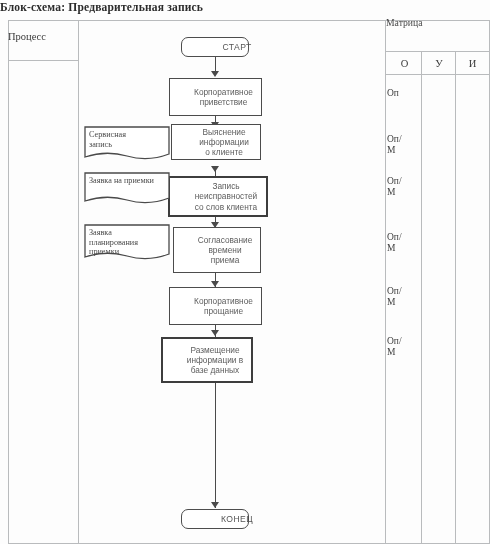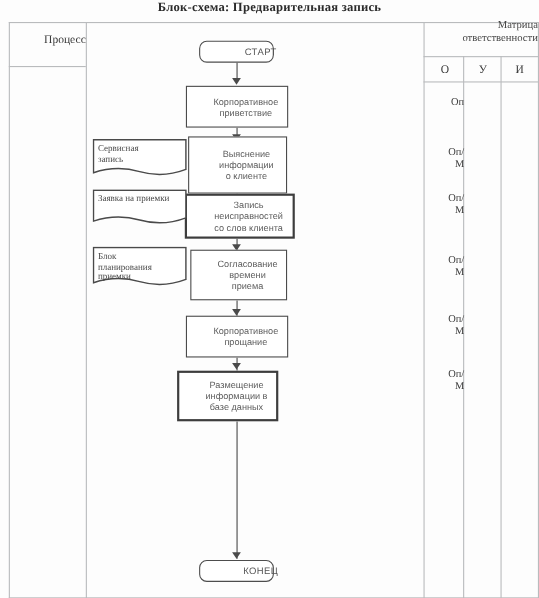--- a/index.html
+++ b/index.html
@@ -15,21 +15,21 @@
     font-family: "Liberation Serif", serif;
     overflow: hidden;
   }
 
   
   #title {
     position: absolute;
     left: 0;
     top: 1px;
     width: 490px;
-    text-align: center;
+    text-align: left;
     font-family: "Liberation Serif", serif;
     font-weight: bold;
     font-size: 11.5px;
     letter-spacing: 0.2px;
     color: #2b2b2b;
   }
 
   
   .vrule {
     position: absolute;
@@ -38,21 +38,21 @@
   }
   .hrule {
     position: absolute;
     height: 1px;
     background: #b9bbbd;
   }
 
   
   .hdr-label {
     position: absolute;
-    text-align: right;
+    text-align: left;
     font-family: "Liberation Serif", serif;
     color: #3a3a3a;
   }
   #process-header {
     left: 8px;
     top: 31px;
     width: 70px;
     font-size: 10.5px;
   }
   #matrix-title {
@@ -72,21 +72,21 @@
   }
   #mc-o { left: 387px; width: 35px; }
   #mc-u { left: 422px; width: 34px; }
   #mc-i { left: 456px; width: 33px; }
 
   
   .matrix-val {
     position: absolute;
     left: 387px;
     width: 35px;
-    text-align: right;
+    text-align: left;
     font-size: 9.5px;
     line-height: 10.5px;
     color: #3f3f3f;
     font-family: "Liberation Serif", serif;
   }
 
   
   .node {
     position: absolute;
     box-sizing: border-box;
@@ -167,21 +167,20 @@
   <div class="hrule" style="left:8px; top:20px; width:482px;"></div>
   <div class="hrule" style="left:8px; top:60px; width:70px;"></div>
   <div class="hrule" style="left:385px; top:51px; width:105px;"></div>
   <div class="hrule" style="left:385px; top:74px; width:105px;"></div>
   <div class="hrule" style="left:8px; top:543px; width:482px;"></div>
 
   <div class="hdr-label" id="process-header">Процесс</div>
 
   <div class="hdr-label" id="matrix-title">
     <div>Матрица</div>
-    <div>ответственности</div>
   </div>
 
   <div class="matrix-col-head" id="mc-o">О</div>
   <div class="matrix-col-head" id="mc-u">У</div>
   <div class="matrix-col-head" id="mc-i">И</div>
 
   <div class="matrix-val" style="top:88px;">
     <span>Оп</span>
   </div>
   <div class="matrix-val" style="top:134px;">
@@ -227,21 +226,21 @@
   <div class="arrowhead" style="top:502px;"></div>
 
   <div class="node terminator" style="left:181px; top:37px; width:68px; height:20px;">
     <span>СТАРТ</span>
   </div>
 
   <div class="node process" style="left:169px; top:78px; width:93px; height:38px;">
     <span>Корпоративное<br>приветствие</span>
   </div>
 
-  <div class="node process" style="left:171px; top:124px; width:90px; height:52px;text-align:center;">
+  <div class="node process" style="left:171px; top:124px; width:90px; height:36px;text-align:center;">
     <span>Выяснение<br>информации<br>о клиенте</span>
   </div>
 
   <div class="node process bold-edge" style="left:168px; top:176px; width:100px; height:41px;">
     <span>Запись<br>неисправностей<br>со слов клиента</span>
   </div>
 
   <div class="node process" style="left:173px; top:227px; width:88px; height:46px;">
     <span>Согласование<br>времени<br>приема</span>
   </div>
@@ -270,18 +269,18 @@
     <svg width="86" height="36" viewBox="0 0 86 36">
       <path d="M1 1 H85 V26 Q64 34 43 28 Q22 22 1 29 Z" fill="#ffffff" stroke="#4a4a4a" stroke-width="1.3"></path>
     </svg>
     <div class="doclabel">Заявка на приемки</div>
   </div>
 
   <div class="docnode" style="left:84px; top:224px;">
     <svg width="86" height="40" viewBox="0 0 86 40">
       <path d="M1 1 H85 V30 Q64 38 43 32 Q22 26 1 33 Z" fill="#ffffff" stroke="#4a4a4a" stroke-width="1.3"></path>
     </svg>
-    <div class="doclabel">Блок
+    <div class="doclabel">Заявка
 планирования
 приемки</div>
   </div>
 
 </div>
 
 </body></html>

